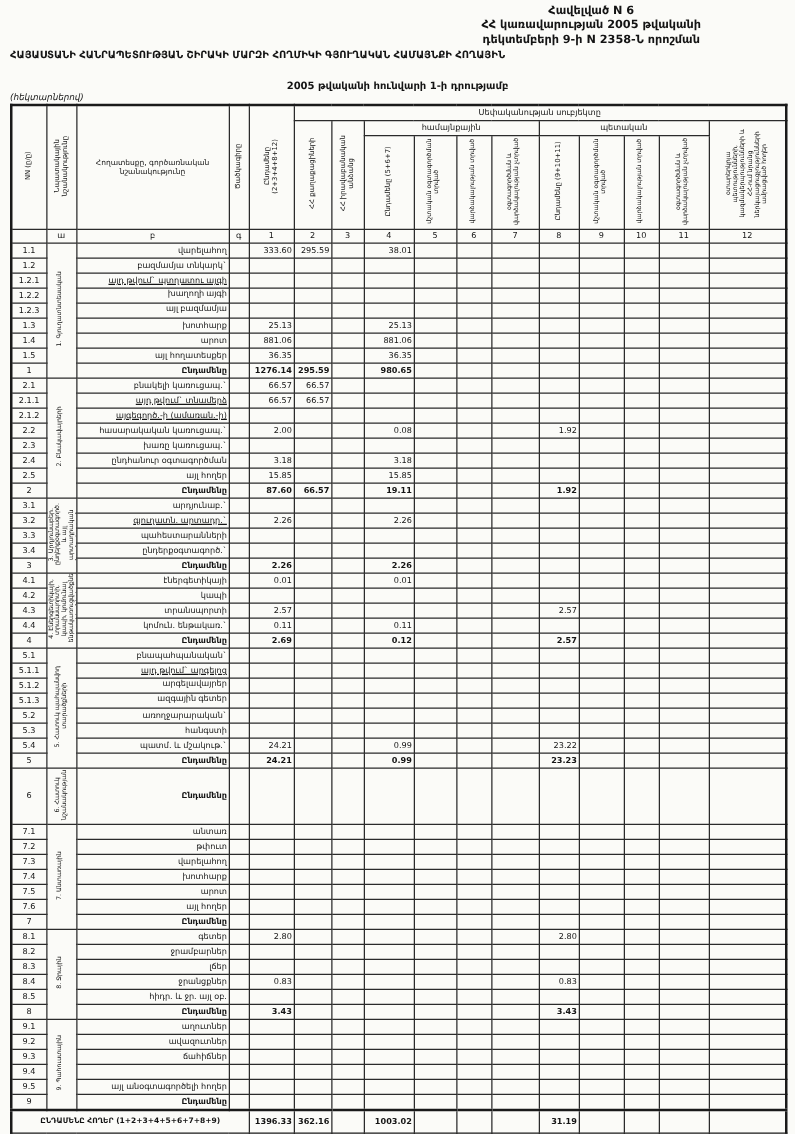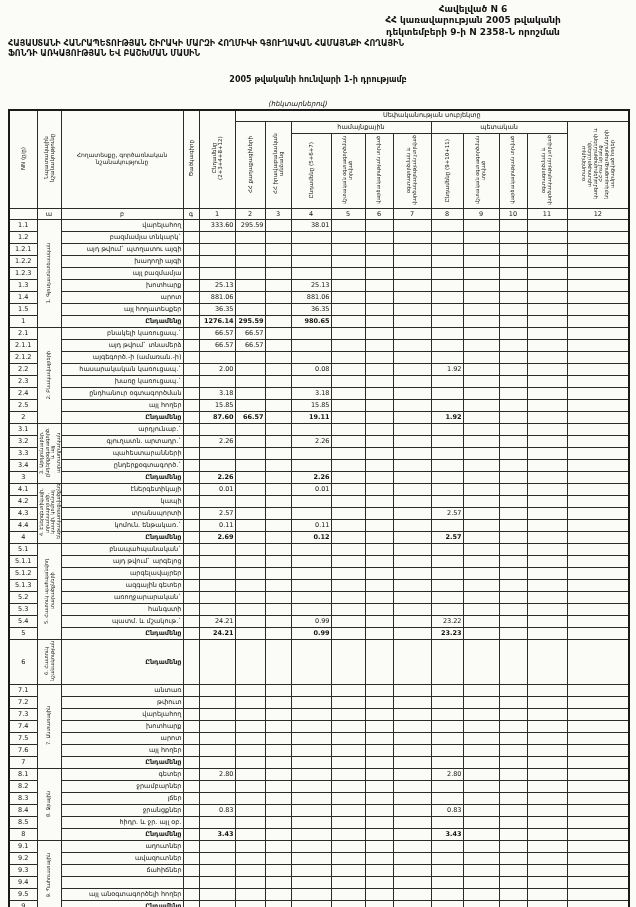--- a/index.html
+++ b/index.html
@@ -9,21 +9,21 @@
     font-family:"DejaVu Sans",sans-serif;
     -webkit-font-smoothing:none;
   }
   .page{padding:4px 8px 0 8px;}
   
   .appendix{ text-align:center; width:330px; margin-left:300px; font-weight:bold; font-size:9px; line-height:1.25;}
   
   .title{ text-align:center; font-weight:bold; font-size:11px; letter-spacing:4px; margin-top:2px;}
   .subtitle{ text-align:left; font-weight:bold; font-size:8px; line-height:1.3; margin-top:1px;}
   .dateline{ text-align:center; font-weight:bold; font-size:8px; margin-top:15px;}
-  .units{ text-align:center; font-style:italic; font-size:7px; padding-right:40px; margin-top:16px;}
+  .units{ text-align:left; font-style:italic; font-size:7px; padding-right:40px; margin-top:1px;}
 
   table.report{ border-collapse:collapse; table-layout:fixed; width:620px; margin-top:1px;}
   table.report th, table.report td{
     border:1px solid #2b2b2b; padding:0 1px; overflow:hidden;
     font-size:6.5px; line-height:1.05; vertical-align:middle;
   }
   table.report{ border:2px solid #1a1a1a;}
   thead th{ font-weight:normal; background:#fbfbf8;}
   .band{ height:12px; font-size:7px;}
   .rotrow th{ height:74px;}
@@ -32,42 +32,41 @@
     display:inline-block; max-height:70px; line-height:1.15;
     font-size:5.5px; white-space:normal;
   }
   .vtext.small{ font-size:5px; max-height:72px;}
   .numrow td{ height:10px; text-align:center; font-size:6px;}
   tbody td{ height:11px;}
   .cell-nn{ text-align:center; font-size:6px;}
   .cell-group{ text-align:center; border-left:2px solid #1a1a1a; border-right:2px solid #1a1a1a;}
   .group-label{ font-size:5px; max-height:none; line-height:1.1;}
   .cell-label{ text-align:right; padding-left:2px;}
-  .cell-label.ind1{ padding-left:16px;}
+  .cell-label.ind1{ padding-left:16px;text-decoration:underline;}
   .cell-label.ind2{ padding-left:28px;font-family:Liberation Serif, serif;}
   .cell-val{ text-align:right; padding-right:2px;}
   .total{ font-weight:bold;}
   tr.tall td{ height:44px;}
   tr.grand td{ height:17px; border-top:2px solid #1a1a1a; font-weight:bold;}
   tr.grand .grand-label{ text-align:center; font-size:6px;}
 </style>
 </head>
 <body>
 
 <div class="page">
 
   <div class="appendix">
     <div>Հավելված N 6</div>
     <div>ՀՀ կառավարության 2005 թվականի</div>
     <div>դեկտեմբերի 9-ի N 2358-Ն որոշման</div>
   </div>
 
   <div class="subtitle">
     <div>ՀԱՅԱՍՏԱՆԻ ՀԱՆՐԱՊԵՏՈՒԹՅԱՆ ՇԻՐԱԿԻ ՄԱՐԶԻ ՀՈՂՄԻԿԻ ԳՅՈՒՂԱԿԱՆ ՀԱՄԱՅՆՔԻ ՀՈՂԱՅԻՆ</div>
-    <div>ՖՈՆԴԻ ԱՌԿԱՅՈՒԹՅԱՆ ԵՎ ԲԱՇԽՄԱՆ ՄԱՍԻՆ</div>
   </div>
   <div class="dateline">2005 թվականի հունվարի 1-ի դրությամբ</div>
   <div class="units">(հեկտարներով)</div>
 
   <table class="report">
     <colgroup>
       <col style="width:28px">
         <col style="width:24px">
         <col style="width:122px">
         <col style="width:16px">

